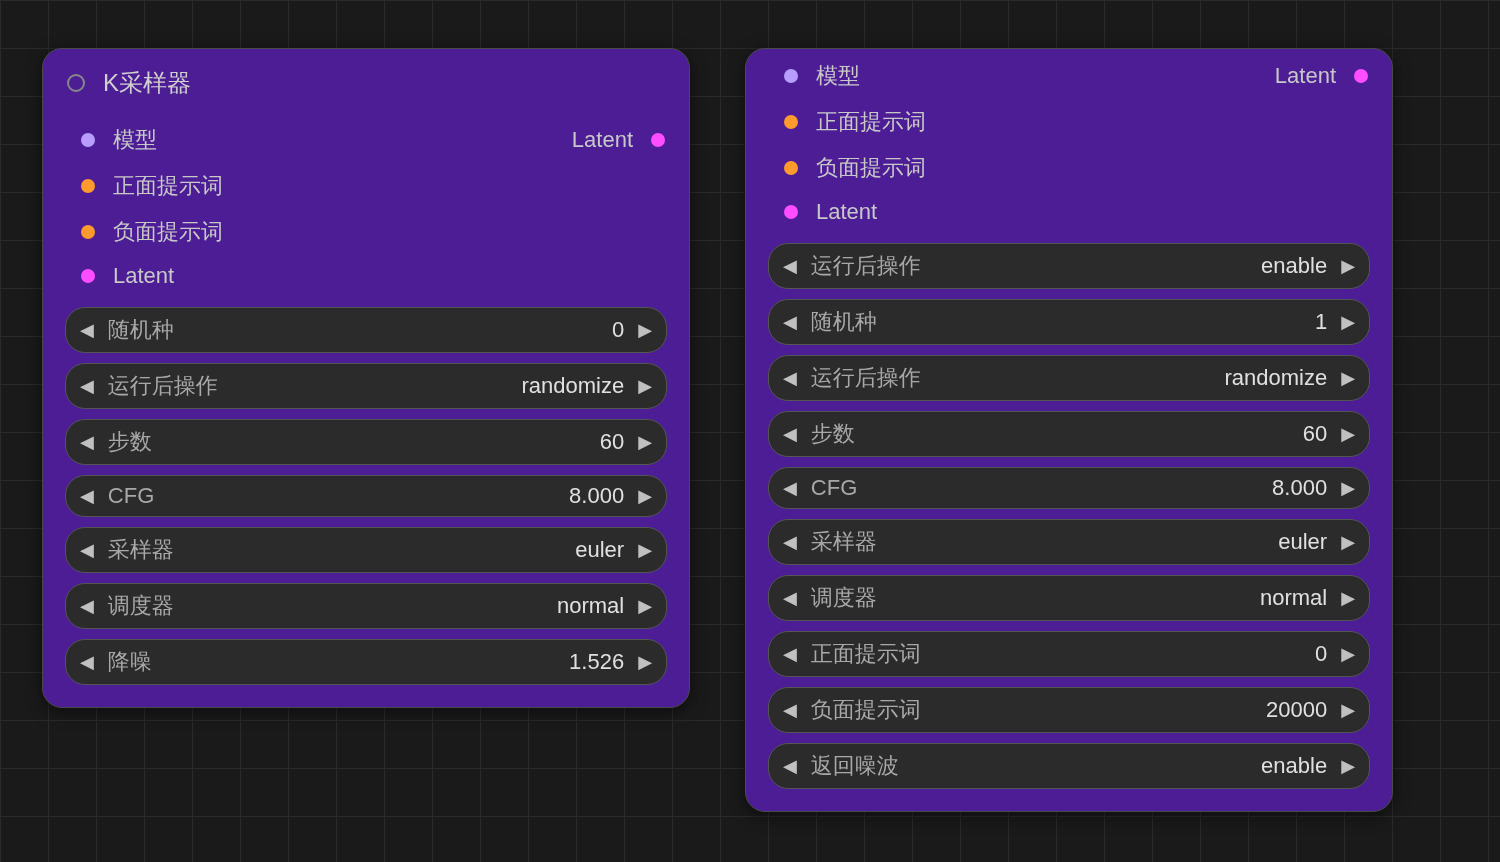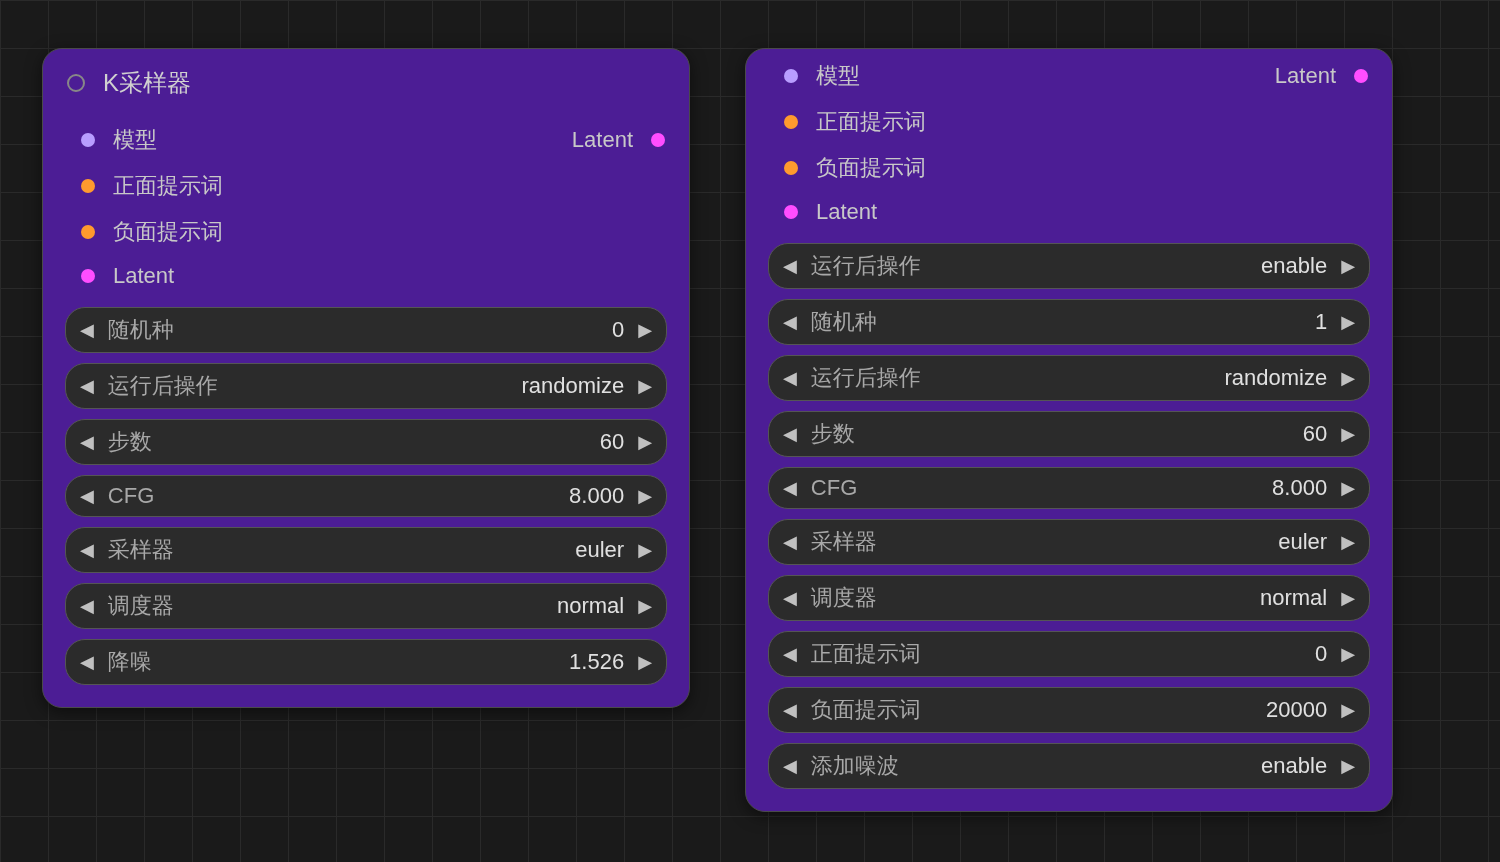--- a/index.html
+++ b/index.html
@@ -359,21 +359,21 @@
             <span class="param-label">负面提示词</span>
           </div>
           <div class="param-right">
             <span class="param-value">20000</span>
             <span class="triangle-right">▶</span>
           </div>
         </div>
         <div class="param-row">
           <div class="param-left">
             <span class="triangle-left">◀</span>
-            <span class="param-label">添加噪波</span>
+            <span class="param-label">返回噪波</span>
           </div>
           <div class="param-right">
             <span class="param-value">enable</span>
             <span class="triangle-right">▶</span>
           </div>
         </div>
       </div>
     </div>
   </div>
 

